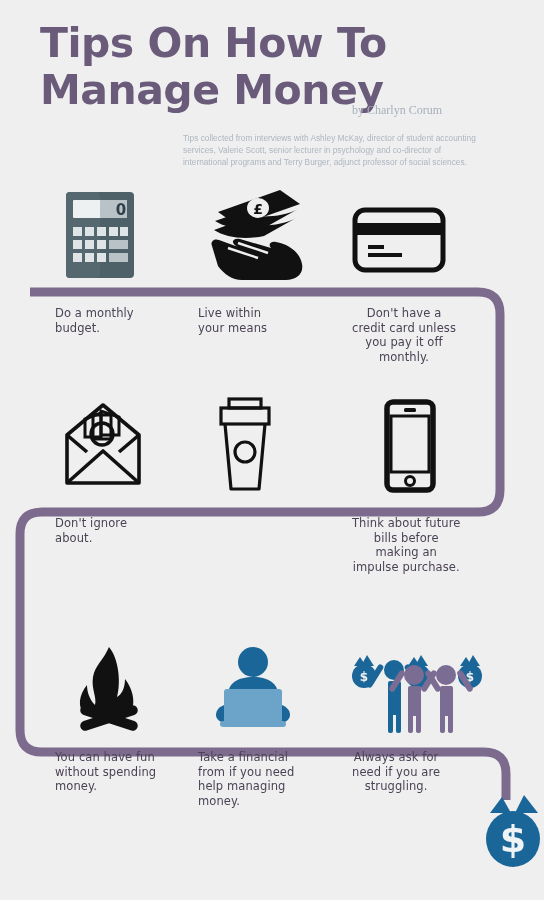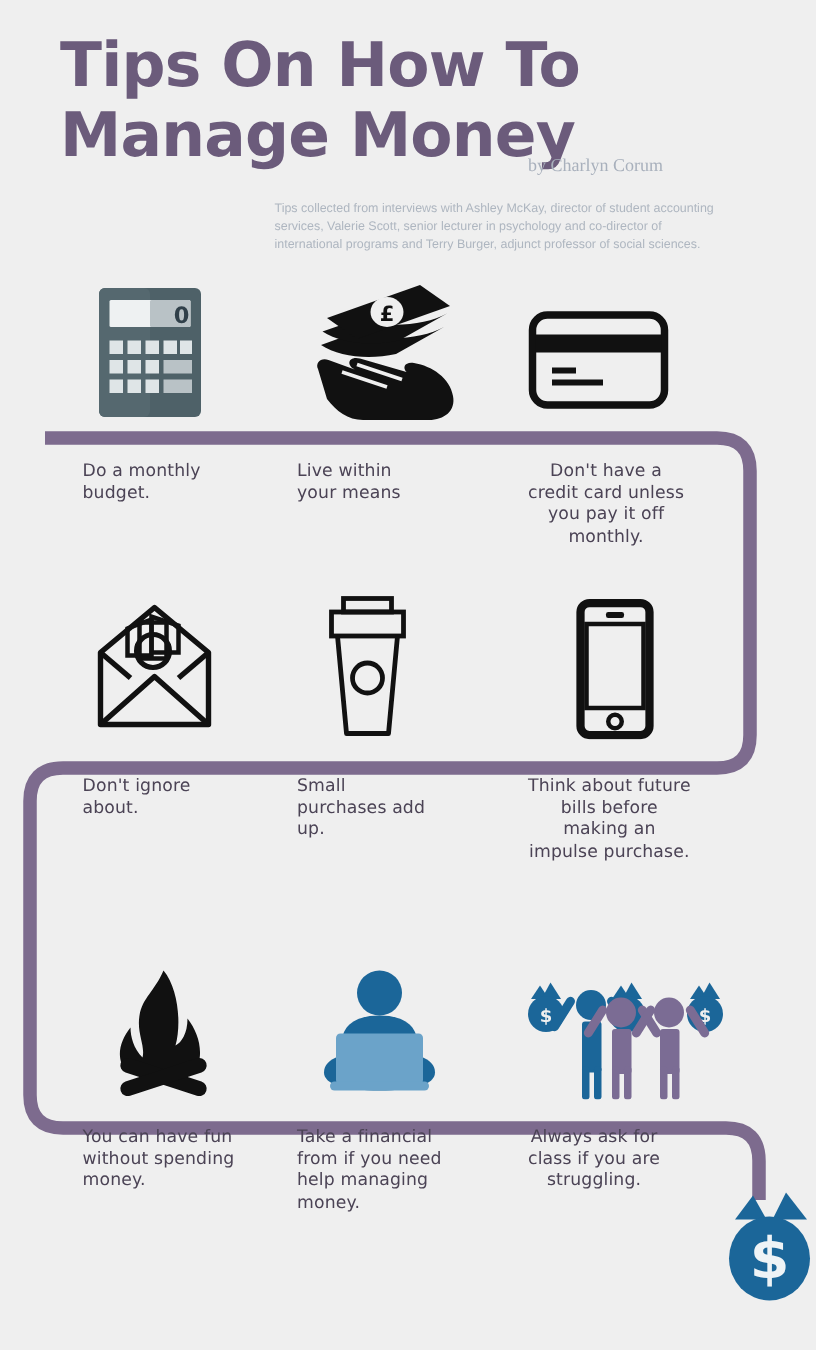--- a/index.html
+++ b/index.html
@@ -225,23 +225,20 @@
 
     <div class="cell col-2">
       <div class="icon-box c2" style="padding-left:18px">
         <svg width="58" height="96" viewBox="0 0 58 96">
           <rect x="13" y="2" width="32" height="9" fill="none" stroke="#111111" stroke-width="3.2"></rect>
           <rect x="5" y="11" width="48" height="16" fill="none" stroke="#111111" stroke-width="3.2"></rect>
           <path d="M9 27 L15 92 L43 92 L49 27" fill="none" stroke="#111111" stroke-width="3.2" stroke-linejoin="round"></path>
           <circle cx="29" cy="55" r="10" fill="none" stroke="#111111" stroke-width="3.2"></circle>
         </svg>
       </div>
-      <div class="tip-label label-pos lbl-r2">Small
-purchases add
-up.</div>
     </div>
 
     <div class="cell col-3">
       <div class="icon-box c3" style="padding-left:32px">
         <svg width="52" height="94" viewBox="0 0 52 94">
           <rect x="3" y="3" width="46" height="88" rx="6" fill="none" stroke="#111111" stroke-width="5.5"></rect>
           <rect x="7" y="17" width="38" height="56" fill="none" stroke="#111111" stroke-width="3"></rect>
           <rect x="20" y="9" width="12" height="4" rx="1.5" fill="#111111"></rect>
           <circle cx="26" cy="82" r="4.5" fill="none" stroke="#111111" stroke-width="3"></circle>
         </svg>
@@ -332,21 +329,21 @@
             <circle cx="94" cy="30" r="10"></circle>
             <rect x="88" y="41" width="13" height="30" rx="2"></rect>
             <rect x="88" y="66" width="5" height="22" rx="2"></rect>
             <rect x="96" y="66" width="5" height="22" rx="2"></rect>
             <rect x="74" y="24" width="6" height="24" rx="3" transform="rotate(32 77 36)"></rect>
             <rect x="110" y="24" width="6" height="24" rx="3" transform="rotate(-32 113 36)"></rect>
           </g>
         </svg>
       </div>
       <div class="tip-label label-pos lbl-r3">Always ask for
-class if you are
+need if you are
 struggling.</div>
     </div>
   </div>
 
   <div class="moneybag">
     <svg width="62" height="76" viewBox="0 0 62 76">
       <path d="M20 4 L29 20 L8 20 Z" fill="#1b6699"></path>
       <path d="M42 2 L33 20 L56 20 Z" fill="#1b6699"></path>
       <ellipse cx="31" cy="46" rx="27" ry="28" fill="#1b6699"></ellipse>
       <text x="31" y="59" font-family="DejaVu Sans, sans-serif" font-size="38" font-weight="bold" fill="#eef3f6" text-anchor="middle">$</text>

